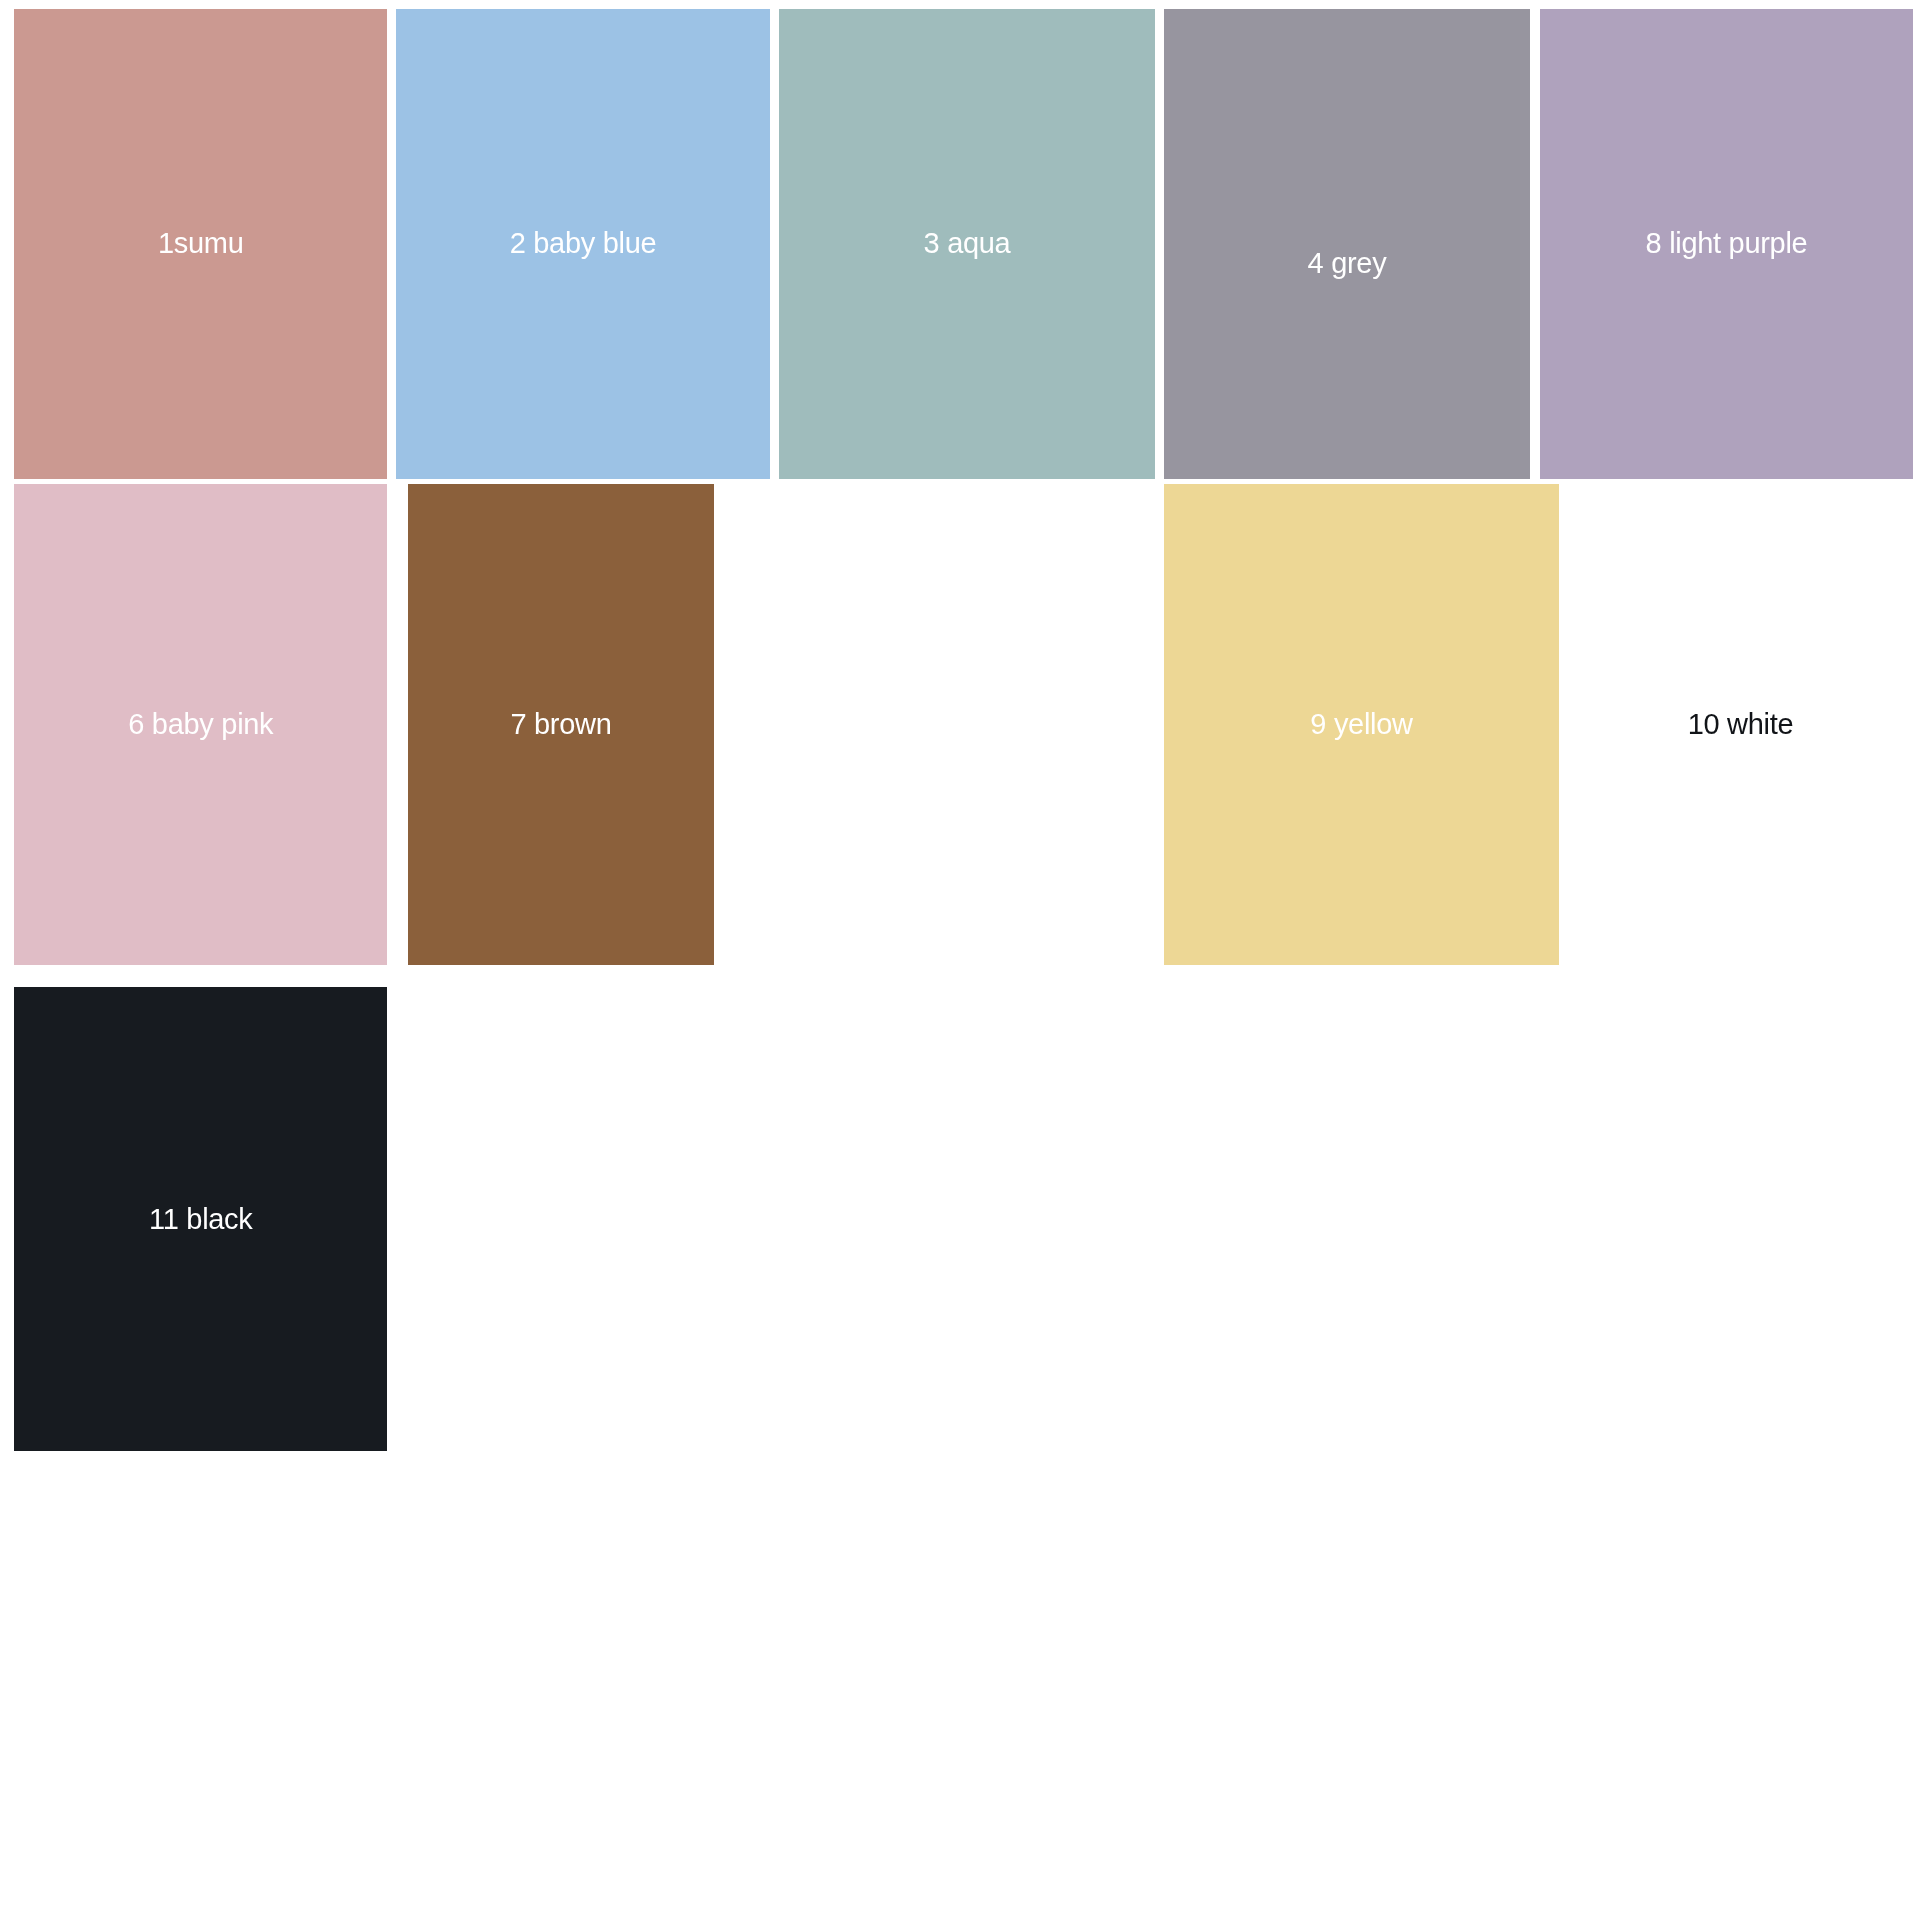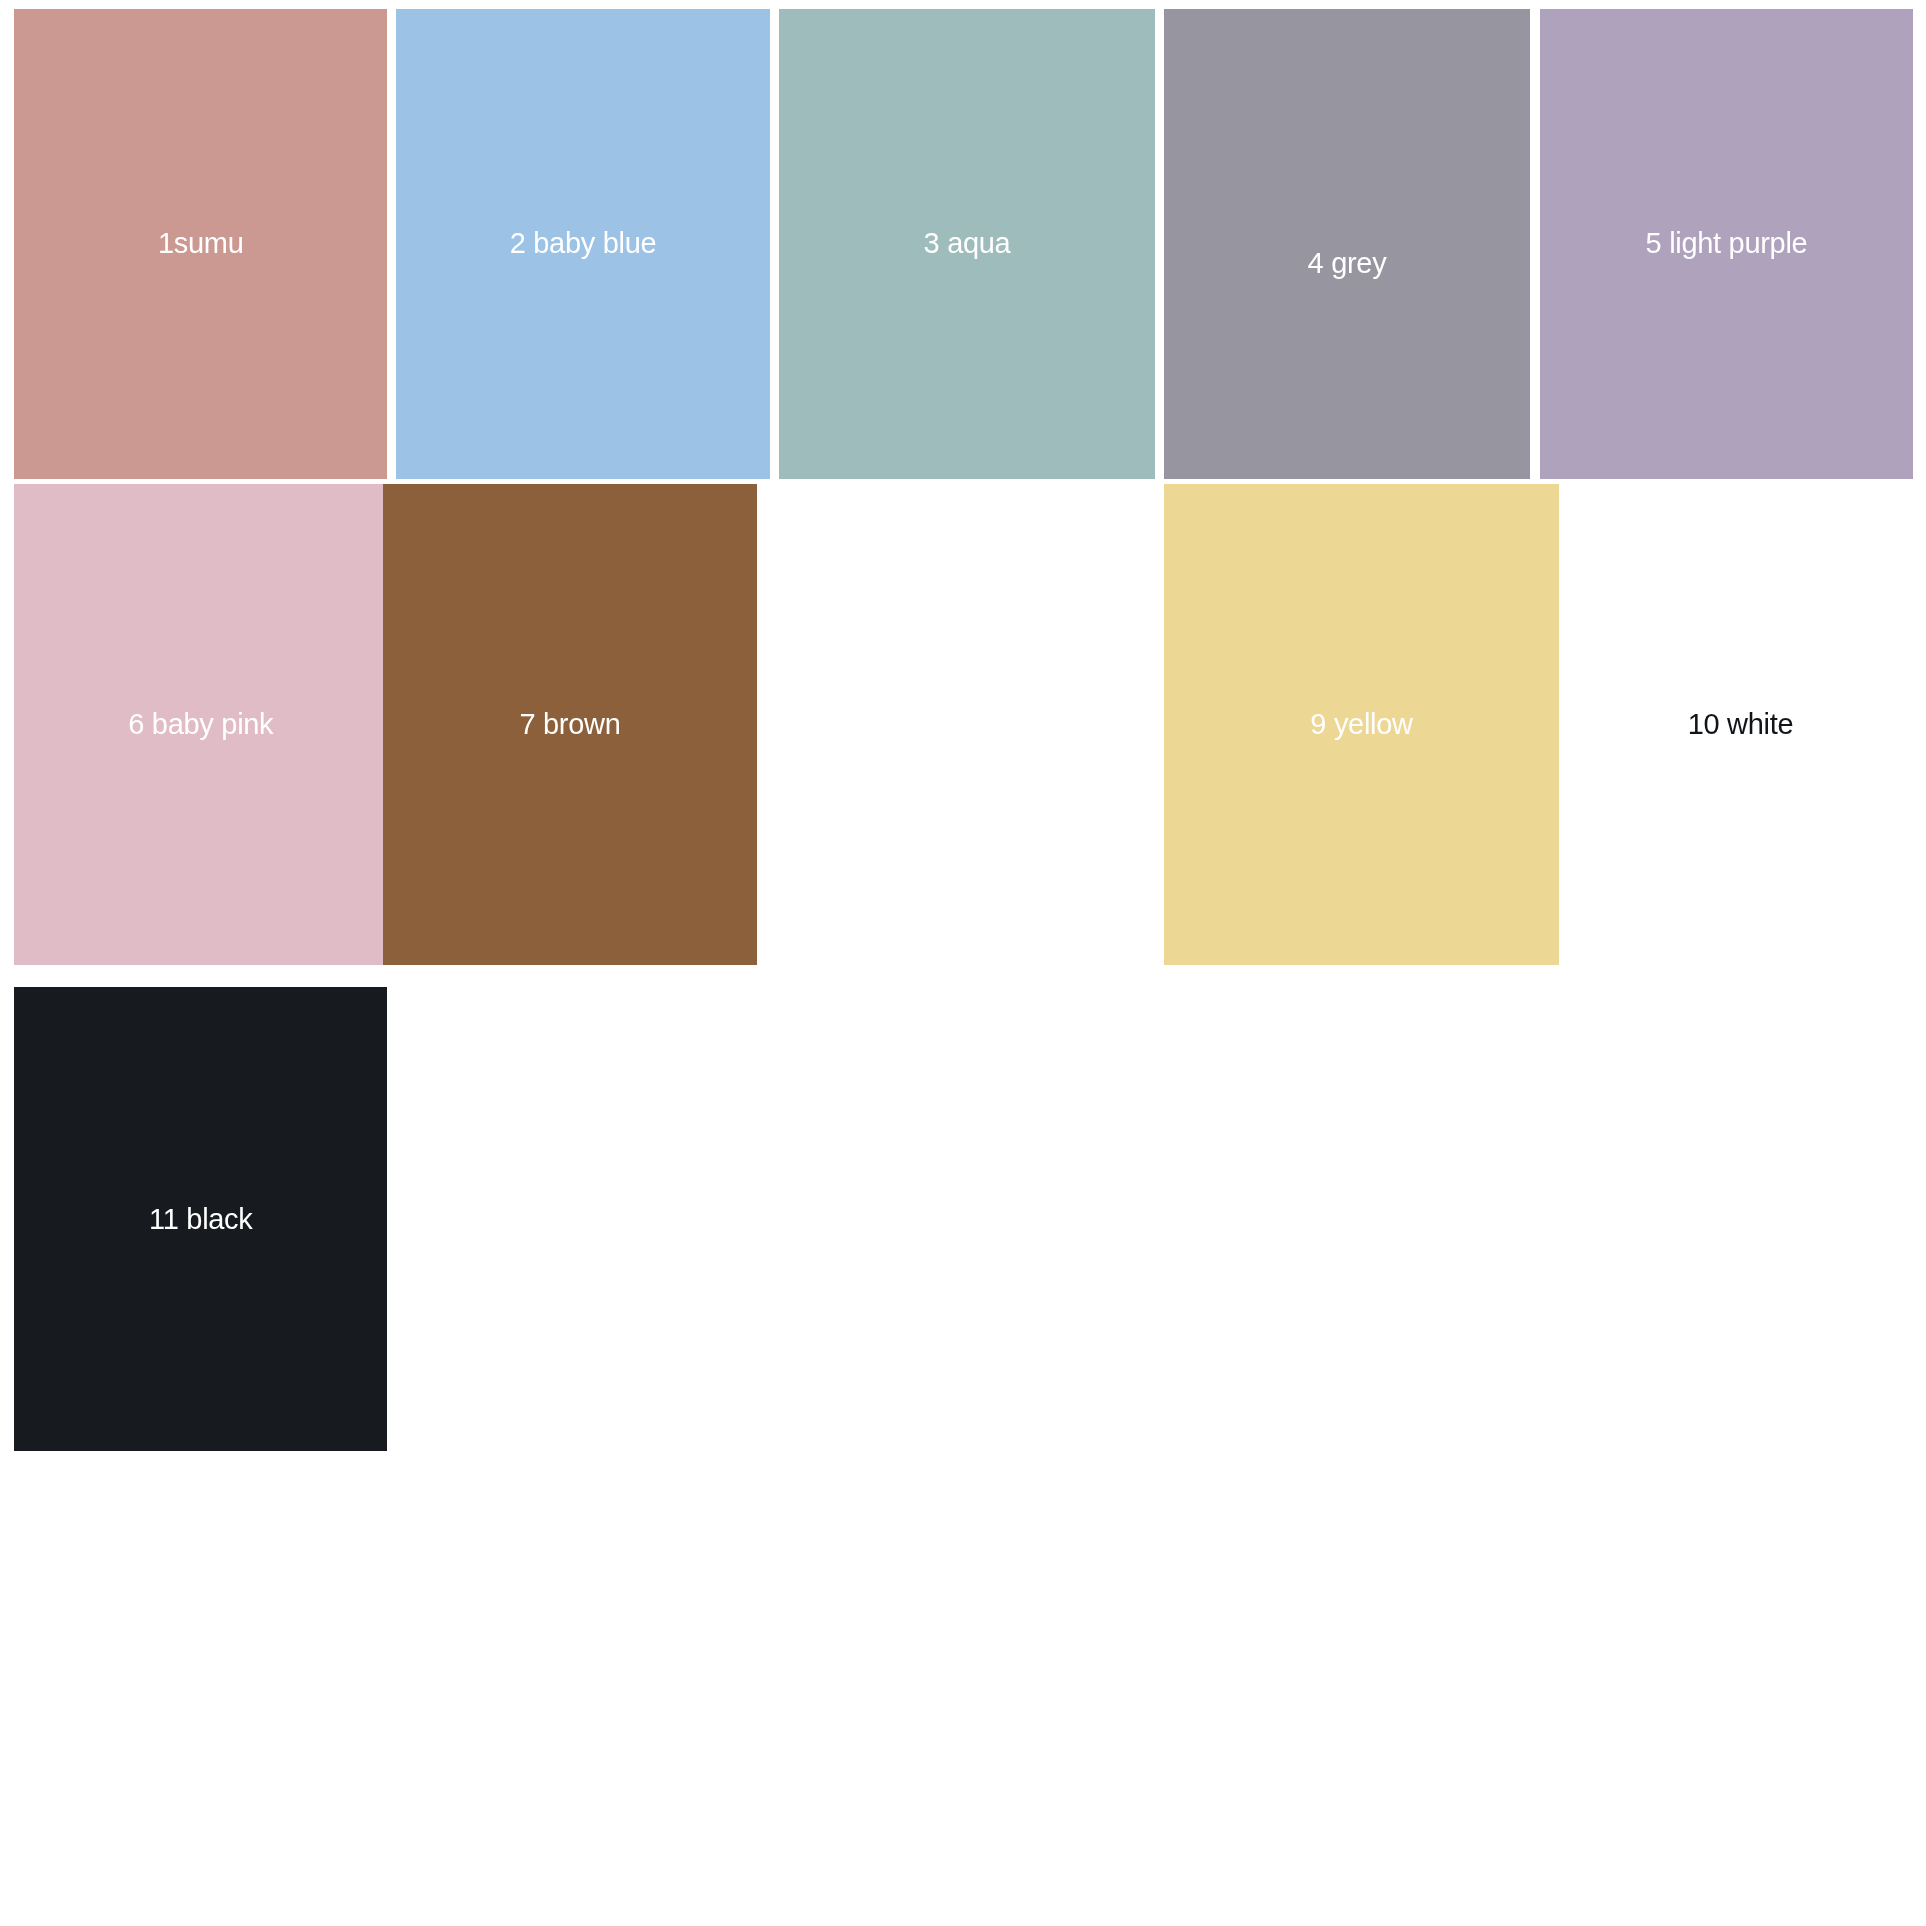--- a/index.html
+++ b/index.html
@@ -49,21 +49,21 @@
   .r1 { top: 8.8px; height: 470px; }
   .c1 { left: 14.3px;   width: 373px; }
   .c2 { left: 396px;  width: 374px; }
   .c3 { left: 779px; width: 376px; }
   .c4 { left: 1164px; width: 366px; }
   .c5 { left: 1540px; width: 373px; }
 
   
   .r2 { top: 484px; height: 481px; }
   .d1 { left: 14.3px;   width: 373px; }
-  .d2 { left: 383px;  width: 374px; }
+  .d2 { left: 408px;  width: 306px; }
   .d3 { left: 779px; width: 376px; }
   .d4 { left: 1164px; width: 395px; align-items: center; }
   .d5 { left: 1568px; width: 345px; }
 
   
   .r3 { top: 987px; height: 464px; }
   .e1 { left: 14.3px; width: 373px; }
 
   
   .swatch-white { background: #ffffff; }
@@ -83,21 +83,21 @@
 
   <div class="swatch r1 c3" id="sw-3" style="background-color: rgb(159, 188, 188);">
     <span class="swatch-label label-light" style="color: rgb(255, 255, 255);">3 aqua</span>
   </div>
 
   <div class="swatch r1 c4" id="sw-4" style="background-color: rgb(151, 149, 159);">
     <span class="swatch-label label-light" style="color: rgb(255, 255, 255); margin-top: 40px;">4 grey</span>
   </div>
 
   <div class="swatch r1 c5" id="sw-5" style="background-color: rgb(175, 162, 189);">
-    <span class="swatch-label label-light" style="color: rgb(255, 255, 255);">5 light purple</span>
+    <span class="swatch-label label-light" style="color: rgb(255, 255, 255);">8 light purple</span>
   </div>
 
   <div class="swatch r2 d1" id="sw-6" style="background-color: rgb(224, 189, 198);">
     <span class="swatch-label label-light" style="color: rgb(255, 255, 255);">6 baby pink</span>
   </div>
 
   <div class="swatch r2 d2" id="sw-7" style="background-color: rgb(139, 96, 59);">
     <span class="swatch-label label-light" style="color: rgb(255, 255, 255);">7 brown</span>
   </div>
 

